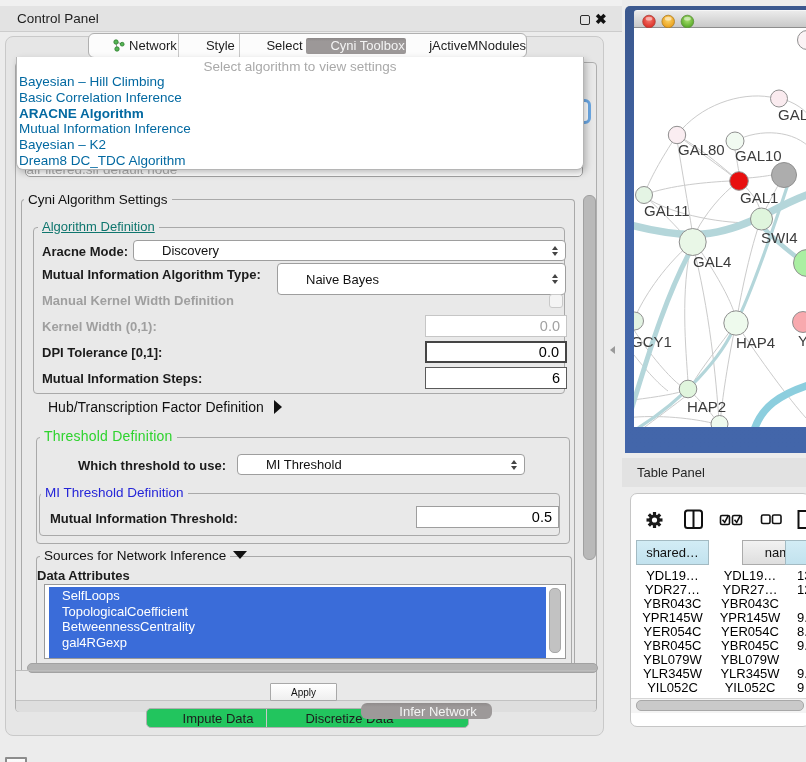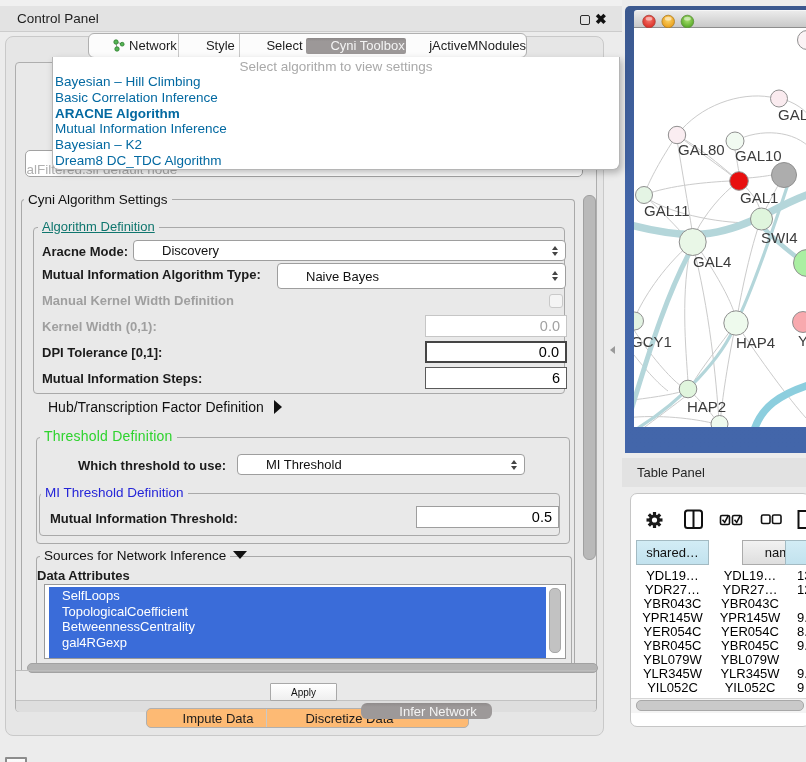--- a/index.html
+++ b/index.html
@@ -52,21 +52,21 @@
   <div class="seg" style="width:108px;background:linear-gradient(#8b8787,#9c9898 20%,#9c9898);color:#f4f4f4;border-radius:2px;margin:3.5px 0;">Cyni Toolbox</div>
   <div class="seg" style="flex:1;">jActiveMNodules</div>
 </div>
 
 <div class="abs" style="left:25px;top:150px;width:558px;height:27px;background:#fff;border:1px solid #a2a2a2;border-radius:5px;box-sizing:border-box;overflow:hidden;">
     <span style="position:absolute;left:-7px;top:11px;font-size:13.5px;color:#b0b0b0;">galFiltered.sif default node</span>
   </div>
 
 <div class="abs" style="left:560px;top:99px;width:31px;height:25px;background:#fff;border:3px solid #6ba7e3;border-radius:6px;box-sizing:border-box;"></div>
 
-<div class="abs" style="left:16px;top:57px;width:566px;height:112px;background:#ffffff;border:1px solid #b5b5b5;border-top:none;border-radius:0 0 7px 7px;box-shadow:2px 3px 7px rgba(0,0,0,0.25);z-index:40;margin-left:36px;">
+<div class="abs" style="left:16px;top:57px;width:566px;height:112px;background:#ffffff;border:1px solid #b5b5b5;border-top:none;border-radius:0 0 7px 7px;box-shadow:2px 3px 7px rgba(0,0,0,0.25);z-index:40;">
   <div class="abs" style="left:0;top:2px;width:100%;text-align:center;font-size:13.5px;color:#a9a9a9;">Select algorithm to view settings</div>
   <div class="abs" style="left:2px;top:17px;font-size:13.5px;color:#0369a1;line-height:15.8px;white-space:nowrap;">
     Bayesian – Hill Climbing<br>
     Basic Correlation Inference<br>
     <span class="b">ARACNE Algorithm</span><br>
     Mutual Information Inference<br>
     Bayesian – K2<br>
     Dream8 DC_TDC Algorithm
   </div>
 </div>
@@ -77,21 +77,21 @@
 <div class="abs group" style="left:33px;top:227px;width:532px;height:167px;"></div>
 <div class="abs legend" style="left:38px;top:220px;color:#0f766e;text-decoration:underline;">Algorithm Definition</div>
 
 <div class="abs lbl" style="left:42px;top:244px;">Aracne Mode:</div>
 <div class="abs combo" style="left:133px;top:240px;width:433px;height:21px;">
     <span class="tx">Discovery</span>
     <span class="spin"></span>
   </div>
 
 <div class="abs lbl" style="left:42px;top:267px;">Mutual Information Algorithm Type:</div>
-<div class="abs combo" style="left:277px;top:263px;width:289px;height:26px;">
+<div class="abs combo" style="left:277px;top:263px;width:289px;height:32px;">
     <span class="tx">Naive Bayes</span>
     <span class="spin"></span>
   </div>
 
 <div class="abs lbl dis" style="left:42px;top:293px;">Manual Kernel Width Definition</div>
 <div class="abs" style="left:549px;top:294px;width:12px;height:12px;background:#f4f4f4;border:1px solid #c9c9c9;border-radius:3px;"></div>
 
 <div class="abs lbl dis" style="left:42px;top:319px;">Kernel Width (0,1):</div>
 <div class="abs field" style="left:425px;top:315px;width:142px;height:22px;border:1px solid #c6c6c6;color:#a2a2a2;line-height:20px;">0.0</div>
 
@@ -132,21 +132,21 @@
   </div>
   <div class="abs" style="left:504px;top:3px;width:10px;height:63px;background:#c2c2c2;border:1px solid #a8a8a8;border-radius:5px;"></div>
 </div>
 
 <div class="abs" style="left:583px;top:195px;width:11px;height:363px;background:#b9b9b9;border:1px solid #a0a0a0;border-radius:6px;"></div>
 <div class="abs" style="left:27px;top:663px;width:569px;height:8px;background:#b4b4b4;border:1px solid #a2a2a2;border-radius:5px;"></div>
 <div class="abs" style="left:16px;top:670px;width:580px;height:1px;background:#bdbdbd;"></div>
 
 <div class="abs" style="left:270px;top:676px;width:67px;height:18px;background:linear-gradient(#ffffff,#efefef);border:1px solid #a8a8a8;border-radius:1px;box-sizing:border-box;font-size:10px;color:#111;display:flex;align-items:center;justify-content:center;margin-top:7px;">Apply</div>
 
-<div class="abs" style="left:146px;top:708px;width:323px;height:20px;background:#fdba74;border:1px solid #b0b0b0;border-radius:5px;box-sizing:border-box;display:flex;z-index:10;">
+<div class="abs" style="left:146px;top:708px;width:323px;height:20px;background:#22c55e;border:1px solid #b0b0b0;border-radius:5px;box-sizing:border-box;display:flex;z-index:10;">
   <div class="seg" style="width:96px;border-right:1px solid #c9c9c9;">Impute Data</div>
   <div class="seg" style="width:119px;">Discretize Data</div>
 </div>
 <div class="abs seg" style="left:361px;top:703px;width:108px;height:16px;background:linear-gradient(#908c8c,#9d9999 25%,#9d9999);color:#f4f4f4;border-radius:6px;z-index:11;">Infer Network</div>
 
 <div class="abs" style="left:5px;top:757px;width:18px;height:10px;background:linear-gradient(#fdfdfd,#ededed);border:2px solid #8c8c8c;border-radius:1px;"></div>
 
 <div class="abs" style="left:610px;top:346px;width:0;height:0;border-top:4px solid transparent;border-bottom:4px solid transparent;border-right:5px solid #9a9a9a;"></div>
 
 <div class="abs" style="left:625px;top:6px;width:181px;height:447px;background:linear-gradient(180deg,#3b588e 0%,#4265a8 45%,#4366aa 100%);border-radius:5px 0 0 0;"></div>

